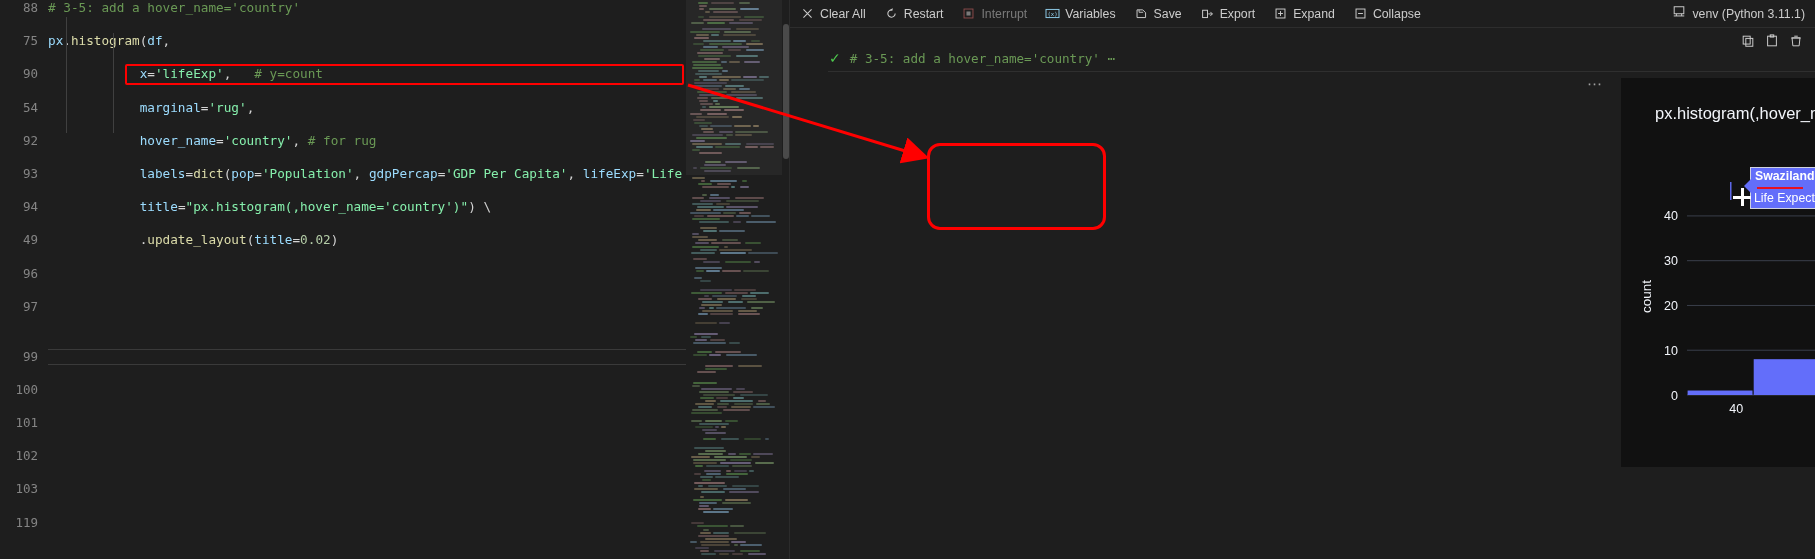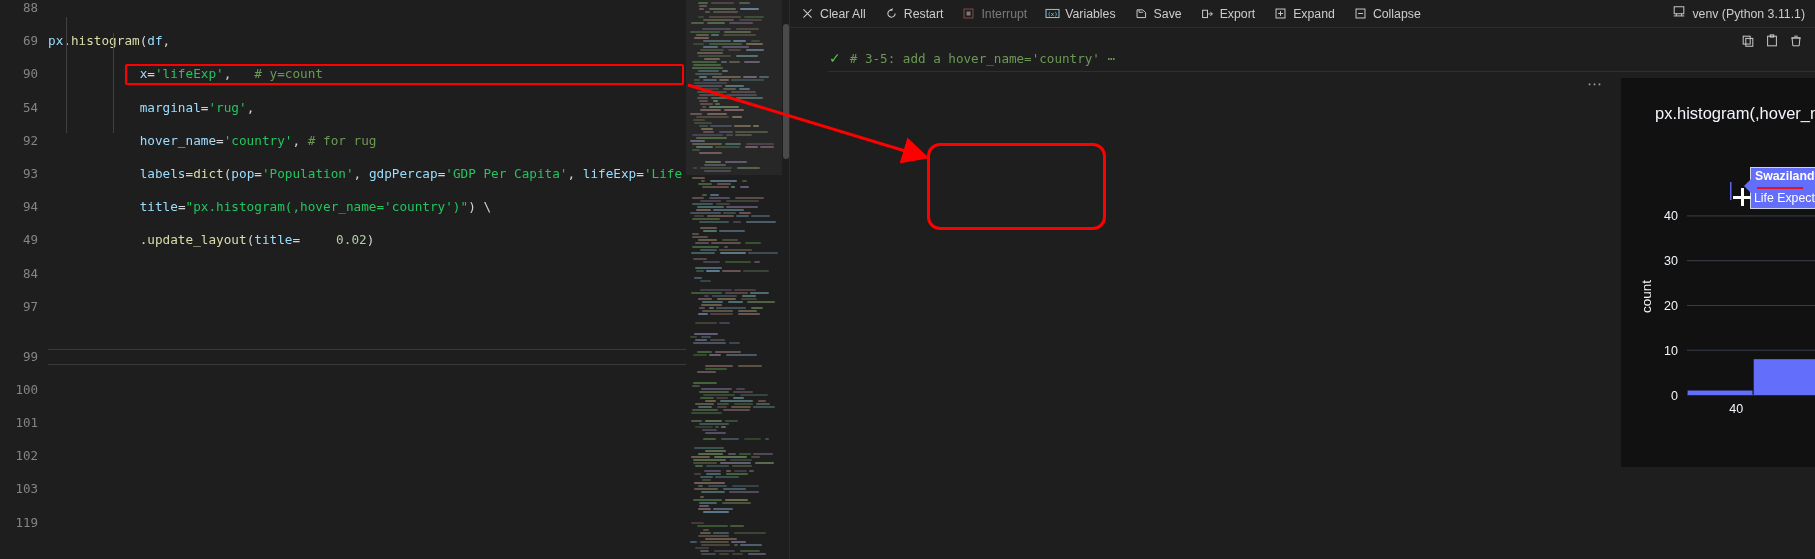--- a/index.html
+++ b/index.html
@@ -29,24 +29,24 @@
   }
   .indent-guide {
     position: absolute; top: 0; bottom: 0; width: 1px; background: #404040;
   }
   .cur-line-box {
     position: absolute; left: 48px; right: 0; height: 16.6px;
     border-top: 1px solid #3a3a3a; border-bottom: 1px solid #3a3a3a;
   }
   
   .c-com { color: #6a9955; }
-  .c-str { color: #22c55e; }
+  .c-str { color: #86efac; }
   .c-fn  { color: #dcdcaa; }
   .c-var { color: #9cdcfe; }
-  .c-num { color: #b5cea8; margin-left: 36px; }
+  .c-num { color: #b5cea8; }
   .c-pun { color: #d4d4d4; }
 
   .red-outline {
     position: absolute; border: 2px solid #e81123; border-radius: 2px;
     pointer-events: none;
   }
 
   
   #minimap {
     position: absolute; left: 686px; top: 0; width: 96px; height: 559px;
@@ -173,29 +173,29 @@
   }
   #arrow-svg { position: absolute; left: 0; top: 0; width: 1815px; height: 559px; pointer-events:none; }
 </style>
 </head>
 <body>
 
 <div id="root">
 
   <div id="editor-pane">
     <div class="code-area" id="code-area">
-        <div class="code-row" style="top: 0px;"><span class="gutter">88</span></div>
-        <div class="code-row" style="top: 16.6px;"><span class="gutter">69</span><span class="codetext" style="left: 48px;"><span class="c-var">px</span><span class="c-pun">.</span><span class="c-fn">histogram</span><span class="c-pun">(</span><span class="c-var">df</span><span class="c-pun">,</span></span></div>
+        <div class="code-row" style="top: 0px;"><span class="gutter">88</span><span class="codetext" style="left: 48px;"><span class="c-com"># 3-5: add a hover_name='country'</span></span></div>
+        <div class="code-row" style="top: 16.6px;"><span class="gutter">75</span><span class="codetext" style="left: 48px;"><span class="c-var">px</span><span class="c-pun">.</span><span class="c-fn">histogram</span><span class="c-pun">(</span><span class="c-var">df</span><span class="c-pun">,</span></span></div>
         <div class="code-row" style="top: 33.2px;"><span class="gutter">90</span><span class="codetext" style="left: 48px;"><span>            </span><span class="c-var">x</span><span class="c-pun">=</span><span class="c-str">'lifeExp'</span><span class="c-pun">,   </span><span class="c-com"># y=count</span></span></div>
         <div class="code-row" style="top: 49.8px;"><span class="gutter">54</span><span class="codetext" style="left: 48px;"><span>            </span><span class="c-var">marginal</span><span class="c-pun">=</span><span class="c-str">'rug'</span><span class="c-pun">,</span></span></div>
         <div class="code-row" style="top: 66.4px;"><span class="gutter">92</span><span class="codetext" style="left: 48px;"><span>            </span><span class="c-var">hover_name</span><span class="c-pun">=</span><span class="c-str">'country'</span><span class="c-pun">, </span><span class="c-com"># for rug</span></span></div>
         <div class="code-row" style="top: 83px;"><span class="gutter">93</span><span class="codetext" style="left: 48px;"><span>            </span><span class="c-var">labels</span><span class="c-pun">=</span><span class="c-fn">dict</span><span class="c-pun">(</span><span class="c-var">pop</span><span class="c-pun">=</span><span class="c-str">'Population'</span><span class="c-pun">, </span><span class="c-var">gdpPercap</span><span class="c-pun">=</span><span class="c-str">'GDP Per Capita'</span><span class="c-pun">, </span><span class="c-var">lifeExp</span><span class="c-pun">=</span><span class="c-str">'Life Expectancy</span></span></div>
         <div class="code-row" style="top: 99.6px;"><span class="gutter">94</span><span class="codetext" style="left: 48px;"><span>            </span><span class="c-var">title</span><span class="c-pun">=</span><span class="c-str">"px.histogram(,hover_name='country')"</span><span class="c-pun">) \</span></span></div>
         <div class="code-row" style="top: 116.2px;"><span class="gutter">49</span><span class="codetext" style="left: 48px;"><span>            </span><span class="c-pun">.</span><span class="c-fn">update_layout</span><span class="c-pun">(</span><span class="c-var">title</span><span class="c-pun">=</span><span class="c-num">0.02</span><span class="c-pun">)</span></span></div>
-        <div class="code-row" style="top: 132.8px;"><span class="gutter">84</span><span class="codetext" style="left: 48px;"></span></div>
+        <div class="code-row" style="top: 132.8px;"><span class="gutter">96</span><span class="codetext" style="left: 48px;"></span></div>
         <div class="code-row" style="top: 149.4px;"><span class="gutter">97</span><span class="codetext" style="left: 48px;"></span></div>
         <div class="code-row" style="top: 182.6px;"><span class="gutter">99</span><span class="codetext" style="left: 48px;"></span><span class="cur-line-box" style="top: 0px;"></span></div>
         <div class="code-row" style="top: 199.2px;"><span class="gutter">100</span><span class="codetext" style="left: 48px;"></span></div>
         <div class="code-row" style="top: 215.8px;"><span class="gutter">101</span><span class="codetext" style="left: 48px;"></span></div>
         <div class="code-row" style="top: 232.4px;"><span class="gutter">102</span><span class="codetext" style="left: 48px;"></span></div>
         <div class="code-row" style="top: 249px;"><span class="gutter">103</span><span class="codetext" style="left: 48px;"></span></div>
         <div class="code-row" style="top: 265.6px;"><span class="gutter">119</span><span class="codetext" style="left: 48px;"></span></div>
         <div class="indent-guide" style="left: 66px; top: 16.6px; height: 116.2px;"></div>
         <div class="indent-guide" style="left: 113px; top: 33.2px; height: 99.6px;"></div>
       </div>

